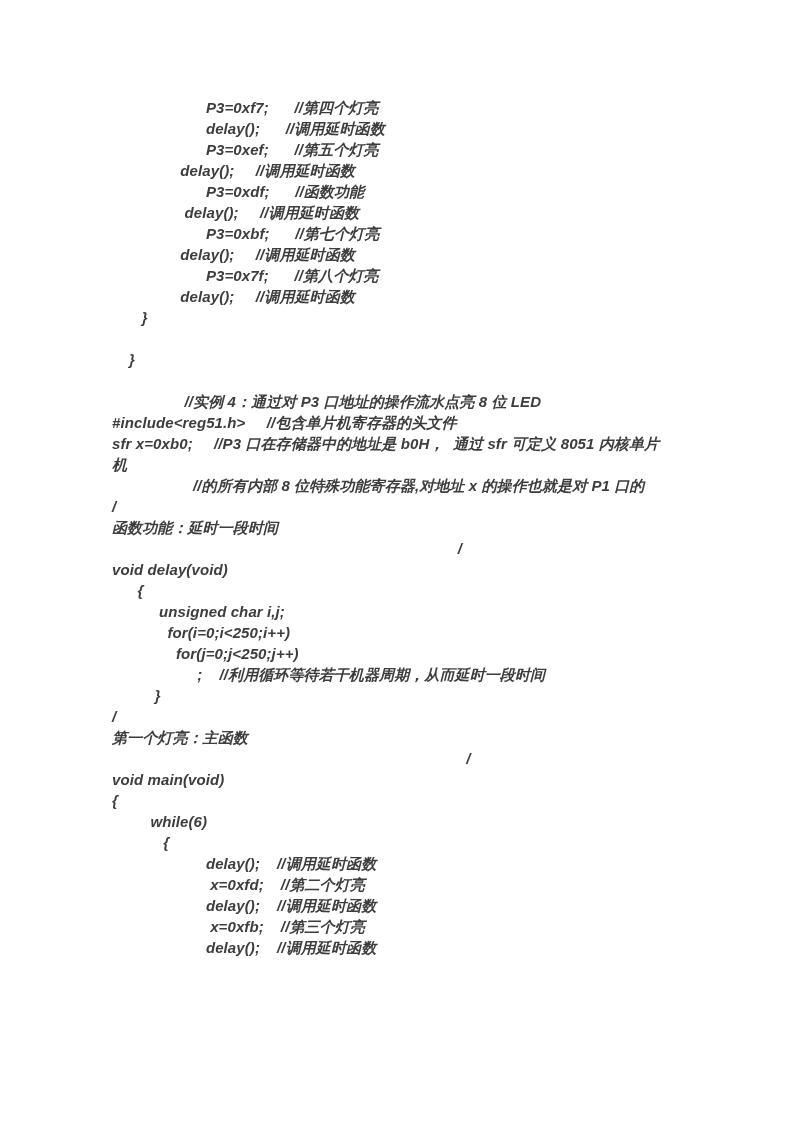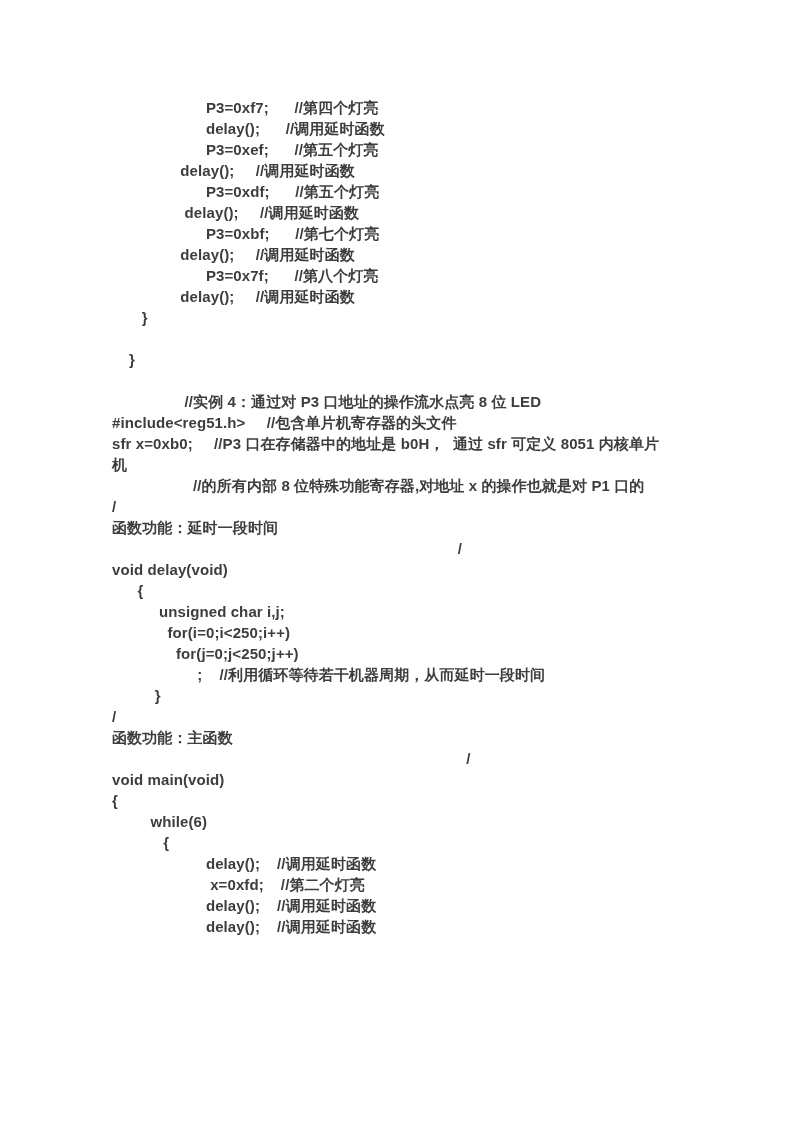--- a/index.html
+++ b/index.html
@@ -12,37 +12,38 @@
     width: 794px;
     height: 1123px;
     background: #ffffff;
     overflow: hidden;
     box-sizing: border-box;
     padding: 97px 20px 0 112px;
     font-family: "Liberation Sans", "DejaVu Sans", sans-serif;
     font-size: 15px;
     line-height: 21px;
     color: #3d3d3d;
+    font-style: italic;
   }
   .line {
     white-space: pre;
     min-height: 21px;
     font-weight: 600;
     letter-spacing: 0.1px;
   }
 </style>
 </head>
 <body>
 
 <div class="page">
   <div class="line">                      P3=0xf7;      //第四个灯亮</div>
   <div class="line">                      delay();      //调用延时函数</div>
   <div class="line">                      P3=0xef;      //第五个灯亮</div>
   <div class="line">                delay();     //调用延时函数</div>
-  <div class="line">                      P3=0xdf;      //第五个灯亮</div>
+  <div class="line">                      P3=0xdf;      //函数功能</div>
   <div class="line">                 delay();     //调用延时函数</div>
   <div class="line">                      P3=0xbf;      //第七个灯亮</div>
   <div class="line">                delay();     //调用延时函数</div>
   <div class="line">                      P3=0x7f;      //第八个灯亮</div>
   <div class="line">                delay();     //调用延时函数</div>
   <div class="line">       }</div>
   <div class="line"></div>
   <div class="line">    }</div>
   <div class="line"></div>
   <div class="line">                 //实例 4：通过对 P3 口地址的操作流水点亮 8 位 LED</div>
@@ -54,23 +55,24 @@
   <div class="line">函数功能：延时一段时间</div>
   <div class="line">                                                                                 /</div>
   <div class="line">void delay(void)</div>
   <div class="line">      {</div>
   <div class="line">           unsigned char i,j;</div>
   <div class="line">             for(i=0;i&lt;250;i++)</div>
   <div class="line">               for(j=0;j&lt;250;j++)</div>
   <div class="line">                    ;    //利用循环等待若干机器周期，从而延时一段时间</div>
   <div class="line">          }</div>
   <div class="line">/</div>
-  <div class="line">函数功能：主函数</div>
+  <div class="line">第一个灯亮：主函数</div>
   <div class="line">                                                                                   /</div>
   <div class="line">void main(void)</div>
   <div class="line">{</div>
   <div class="line">         while(6)</div>
   <div class="line">            {</div>
   <div class="line">                      delay();    //调用延时函数</div>
   <div class="line">                       x=0xfd;    //第二个灯亮</div>
   <div class="line">                      delay();    //调用延时函数</div>
+  <div class="line">                       x=0xfb;    //第三个灯亮</div>
   <div class="line">                      delay();    //调用延时函数</div>
 </div>
 
 </body></html>

